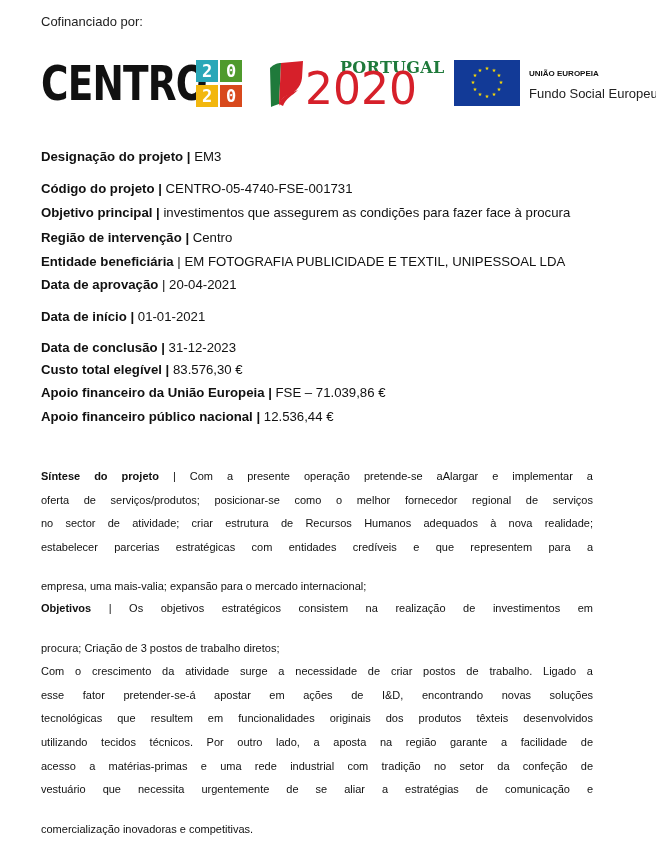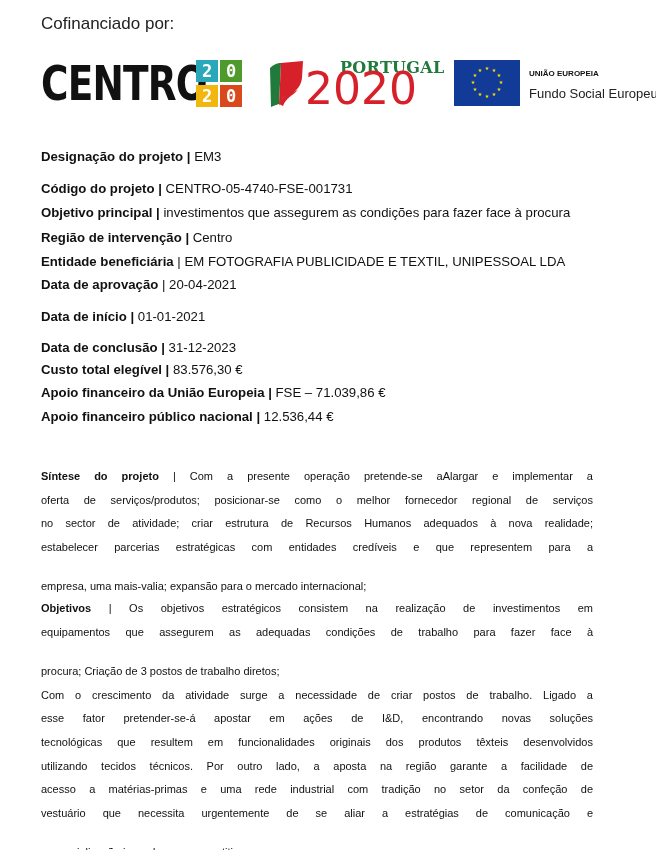--- a/index.html
+++ b/index.html
@@ -1,19 +1,19 @@
 <!DOCTYPE html>
 <html><head>
 <meta charset="utf-8">
 <style>
   html, body { margin:0; padding:0; background:#ffffff; }
   body { width:656px; height:850px; position:relative; overflow:hidden;
          font-family:"Liberation Sans", sans-serif; color:#111; }
   .abs { position:absolute; }
-  .cofin { left:41px; top:14px; font-size:17px; color:#222; }
+  .cofin { left:41px; top:14px; font-size:13px; color:#222; }
 
   
   .centro { left:41px; top:57px; height:52px; display:flex; align-items:center; }
   .centro-word { font-family:"DejaVu Sans", sans-serif; font-weight:bold; font-size:48px; line-height:52px;
                  letter-spacing:-1px; transform:scaleX(0.78); transform-origin:left center; color:#111; width:152px; white-space:nowrap; }
   .sq-grid { position:absolute; left:155px; top:3px; display:grid; grid-template-columns:22px 22px; grid-template-rows:22px 22px; gap:3px 2px; }
   .sq { display:flex; align-items:center; justify-content:center; color:#fff; font-weight:bold; font-size:17px;
         font-family:"DejaVu Sans Mono", monospace; }
 
   
@@ -98,21 +98,20 @@
 <div class="abs para" style="top:465px">
   <span class="line"><b>Síntese do projeto</b><span> | Com a presente operação pretende-se aAlargar e implementar a</span></span>
   <span class="line">oferta de serviços/produtos; posicionar-se como o melhor fornecedor regional de serviços</span>
   <span class="line">no sector de atividade; criar estrutura de Recursos Humanos adequados à nova realidade;</span>
   <span class="line">estabelecer parcerias estratégicas com entidades credíveis e que representem para a</span>
   <span class="line last">empresa, uma mais-valia; expansão para o mercado internacional;</span>
 </div>
 
 <div class="abs para" style="top:597px">
   <span class="line"><b>Objetivos</b><span> | Os objetivos estratégicos consistem na realização de investimentos em</span></span>
-  <span class="line">equipamentos que assegurem as adequadas condições de trabalho para fazer face à</span>
   <span class="line last">procura; Criação de 3 postos de trabalho diretos;</span>
   <span class="line">Com o crescimento da atividade surge a necessidade de criar postos de trabalho. Ligado a</span>
   <span class="line">esse fator pretender-se-á apostar em ações de I&amp;D, encontrando novas soluções</span>
   <span class="line">tecnológicas que resultem em funcionalidades originais dos produtos têxteis desenvolvidos</span>
   <span class="line">utilizando tecidos técnicos.  Por outro lado, a aposta na região garante a facilidade de</span>
   <span class="line">acesso a matérias-primas e uma rede industrial com tradição no setor da confeção de</span>
   <span class="line">vestuário que necessita urgentemente de se aliar a estratégias de comunicação e</span>
   <span class="line last">comercialização inovadoras e competitivas.</span>
 </div>
 

